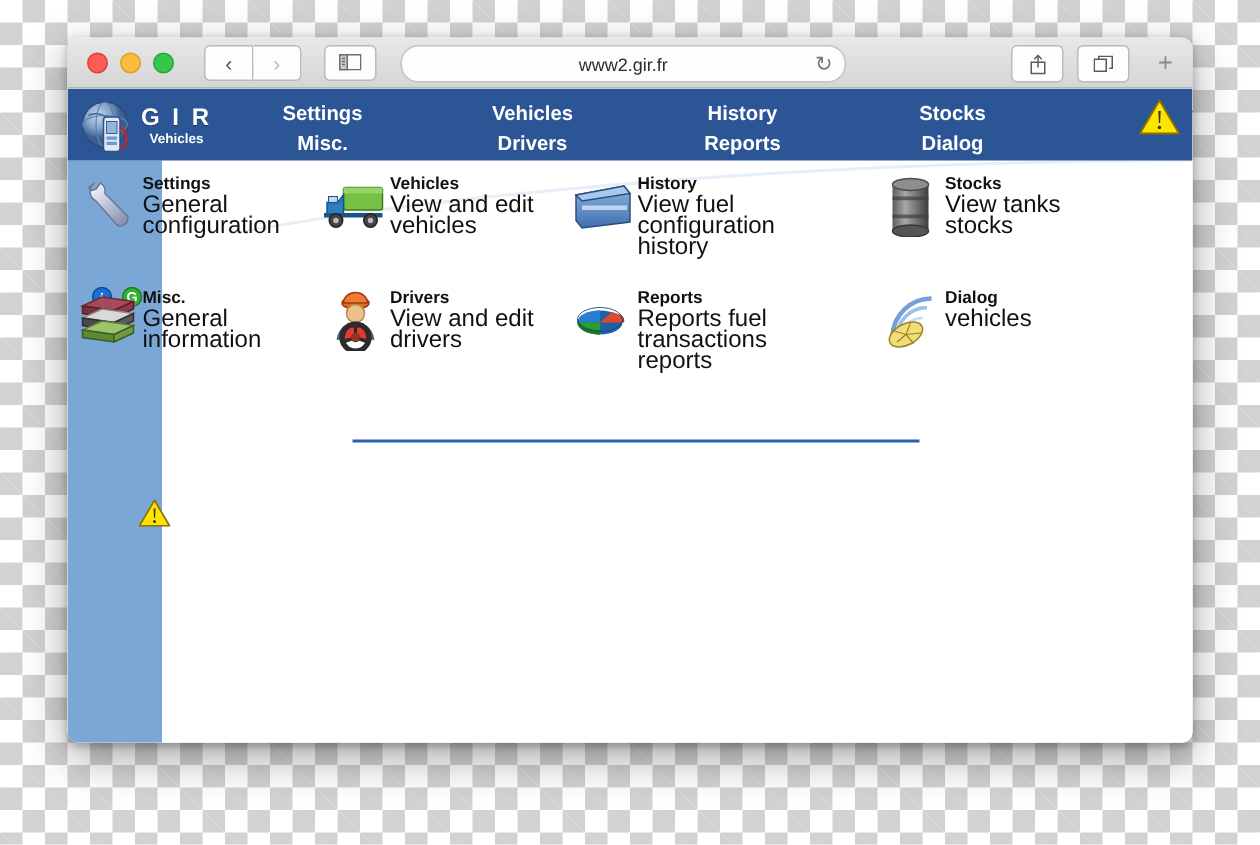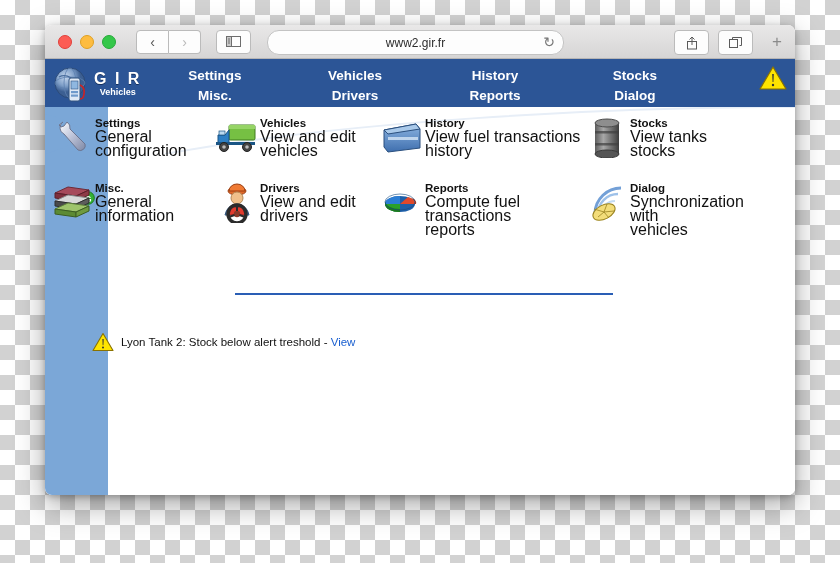--- a/index.html
+++ b/index.html
@@ -293,21 +293,21 @@
                     <stop offset="100%" stop-color="#3f6fae"></stop>
                   </linearGradient>
                 </defs>
               <path d="M2,8 L34,2 L38,7 L38,26 L6,30 L2,25 Z" fill="url(#wa)" stroke="#2a4f7e"></path>
               <path d="M2,8 L34,2 L38,7 L6,12 Z" fill="#a9c9ea" stroke="#2a4f7e"></path>
               <rect x="6" y="15" width="30" height="3" fill="#cfe0f3" opacity="0.85"></rect>
             </svg>
           </div>
           <div class="txt">
             <div class="t-title">History</div>
-            <div class="t-desc">View fuel transactions</div>
+            <div class="t-desc">View fuel configuration</div>
             <div class="t-desc">history</div>
           </div>
         </div>
 
         <div class="cell c4">
           <div class="icon-wrap">
             <svg width="30" height="40" viewBox="0 0 30 40">
               <defs>
                   <linearGradient id="br" x1="0" y1="0" x2="1" y2="0">
                 <stop offset="0%" stop-color="#5d5d5d"></stop>
@@ -383,55 +383,51 @@
               <path d="M18,17 L33,17 a15,8 0 0 0 -7,-7 Z" fill="#e0482a"></path>
               <path d="M18,17 L18,9 a15,8 0 0 0 -15,8 Z" fill="#2b7dd4"></path>
               <path d="M3,17 a15,8 0 0 0 15,8 L18,17 Z" fill="#2aa02a"></path>
               <path d="M3,17 a15,8 0 0 0 15,8 L18,22 a15,8 0 0 1 -15,-8 Z" fill="#1d7a1d"></path>
               <path d="M26,10 l6,2 a14,7 0 0 1 2,5 l-1,0 a15,8 0 0 0 -7,-7 Z" fill="#b03419"></path>
               <ellipse cx="18" cy="15" rx="15" ry="8" fill="none" stroke="#144a80" stroke-width="0.6"></ellipse>
             </svg>
           </div>
           <div class="txt">
             <div class="t-title">Reports</div>
-            <div class="t-desc">Compute fuel transactions</div>
+            <div class="t-desc">Reports fuel transactions</div>
             <div class="t-desc">reports</div>
           </div>
         </div>
 
         <div class="cell c4">
           <div class="icon-wrap">
             <svg width="40" height="40" viewBox="0 0 40 40">
               <path d="M8,30 A26,26 0 0 1 34,5" fill="none" stroke="#5b8fd0" stroke-width="3" opacity="0.85"></path>
               <path d="M11,31 A20,20 0 0 1 31,11" fill="none" stroke="#86b2e4" stroke-width="2.5" opacity="0.8"></path>
               <path d="M14,32 A14,14 0 0 1 28,18" fill="none" stroke="#b4d2f0" stroke-width="2" opacity="0.8"></path>
               <ellipse cx="17" cy="29" rx="12" ry="7" transform="rotate(-28 17 29)" fill="#f3dd7a" stroke="#9a8321"></ellipse>
               <line x1="17" y1="29" x2="7" y2="26" stroke="#9a8321" stroke-width="0.8"></line>
               <line x1="17" y1="29" x2="11" y2="34" stroke="#9a8321" stroke-width="0.8"></line>
               <line x1="17" y1="29" x2="22" y2="35" stroke="#9a8321" stroke-width="0.8"></line>
               <line x1="17" y1="29" x2="27" y2="28" stroke="#9a8321" stroke-width="0.8"></line>
               <line x1="17" y1="29" x2="20" y2="21" stroke="#9a8321" stroke-width="0.8"></line>
             </svg>
           </div>
           <div class="txt">
             <div class="t-title">Dialog</div>
-            <div class="t-desc">Synchronization with</div>
             <div class="t-desc">vehicles</div>
           </div>
         </div>
       </div>
     </div>
 
     <div class="rule"></div>
 
     <div class="alert">
       <svg width="22" height="20" viewBox="0 0 22 20">
         <path d="M11,1.5 L21,18.5 L1,18.5 Z" fill="#ffe400" stroke="#8a7200" stroke-width="1.1" stroke-linejoin="round"></path>
         <path d="M10.4,7 h1.3 l-0.3,6.2 h-0.7 Z" fill="#333"></path>
         <circle cx="11" cy="15.6" r="1" fill="#333"></circle>
       </svg>
-      <div class="alerttext">
-        <span>Lyon Tank 2: Stock below alert treshold - </span><a href="#">View</a>
-      </div>
     </div>
 
   </div>
 </div>
 
 </body></html>

